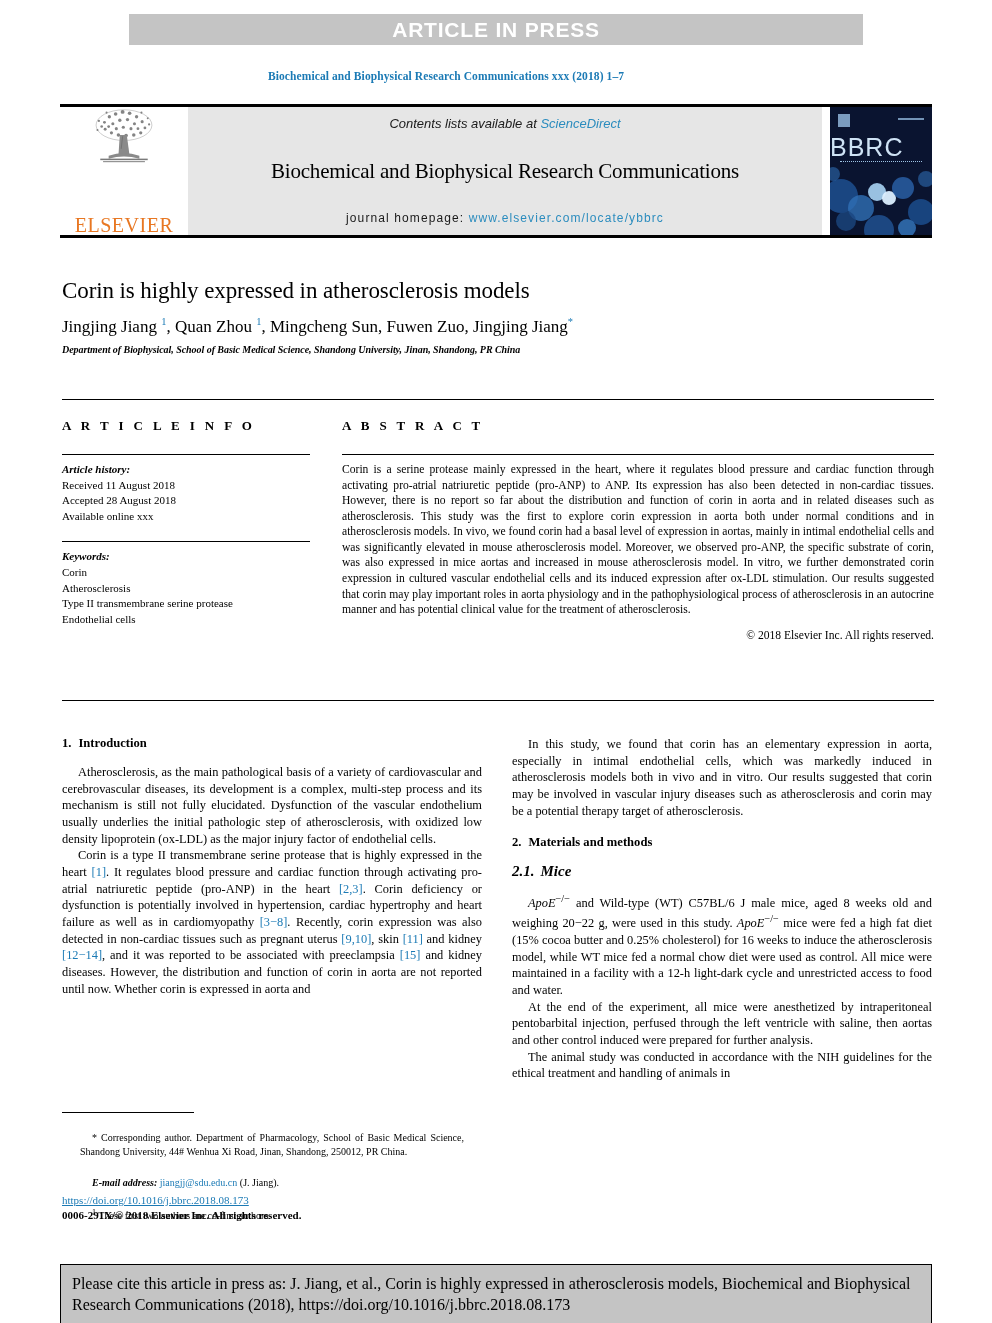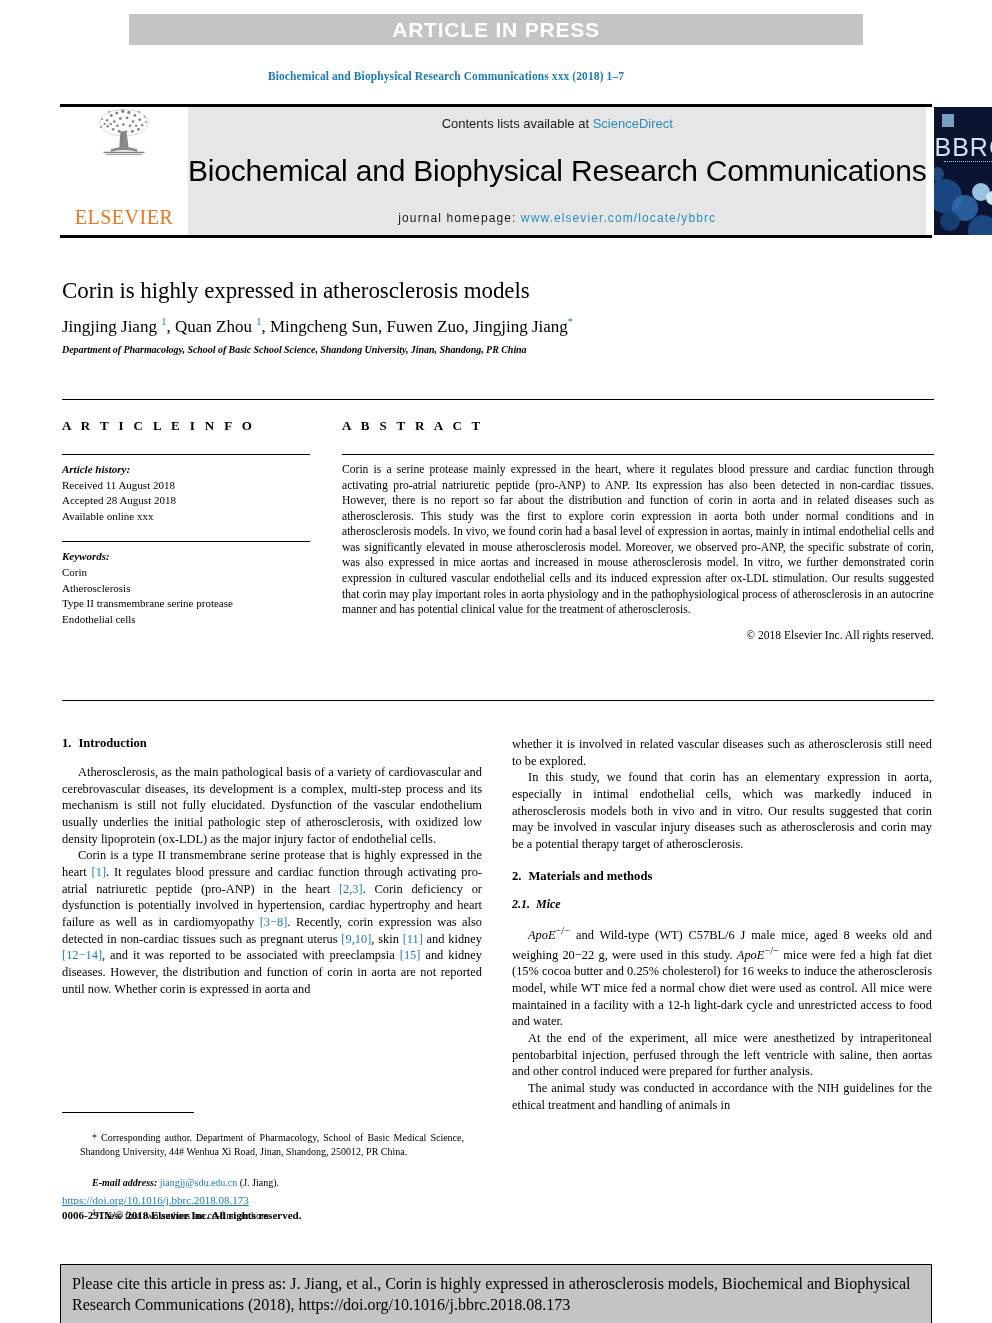--- a/index.html
+++ b/index.html
@@ -69,21 +69,21 @@
     display: flex;
     align-items: stretch;
   }
   .elsevier-logo {
     width: 128px;
     flex: none;
     display: flex;
     flex-direction: column;
     align-items: center;
     justify-content: flex-start;
-    padding-bottom: 8px;
+    padding-bottom: 0;
     background: #fff;
     gap: 47px;
   }
   .tree-svg { display:block; }
   .elsevier-word {
     font-family: "Liberation Serif", serif;
     font-size: 20px;
     letter-spacing: 0.5px;
     color: #e87722;
     font-weight: normal;
@@ -97,25 +97,26 @@
     flex-direction: column;
     align-items: center;
     justify-content: space-between;
     padding: 9px 0 10px 0;
     box-sizing: border-box;
   }
   .contents-line {
     font-family: "Liberation Sans", sans-serif;
     font-size: 13px;
     color: #1a1a1a;
+    font-style: italic;
   }
   .contents-line .sd-link { color: #2b8cbe; }
   .journal-title {
-    font-family: Liberation Sans, sans-serif;
-    font-size: 30px;
+    font-family: Liberation Serif, serif;
+    font-size: 21px;
     color: #000;
     letter-spacing: -0.2px;
     white-space: nowrap;
   }
   .homepage-line {
     font-family: "Liberation Sans", sans-serif;
     font-size: 12px;
     letter-spacing: 1.1px;
     color: #1a1a1a;
   }
@@ -250,21 +251,21 @@
     font-family: "Liberation Serif", serif;
     font-weight: bold;
     font-size: 12.6px;
     margin: 0 0 13px 0;
   }
   .h2 .num { margin-right: 7px; }
   .h3 {
     font-family: "Liberation Serif", serif;
     font-weight: bold;
     font-style: italic;
-    font-size: 12px;
+    font-size: 15px;
     margin: 0 0 12px 0;
   }
   .h3 .num { margin-right: 6px; }
   p.body {
     font-family: "Liberation Serif", serif;
     font-size: 12.4px;
     line-height: 1.345;
     text-align: justify;
     margin: 0;
     text-indent: 16px;
@@ -404,21 +405,21 @@
       <div class="bbrc-topmark"></div>
       <div class="bbrc-topbar"></div>
       <div class="bbrc-word">BBRC</div>
       <div class="bbrc-sub"></div>
     </div>
   </div>
 
   <div class="title-block">
     <h1 class="article-title">Corin is highly expressed in atherosclerosis models</h1>
     <div class="authors">Jingjing Jiang <sup>1</sup>, Quan Zhou <sup>1</sup>, Mingcheng Sun, Fuwen Zuo, Jingjing Jiang<sup>*</sup></div>
-    <div class="affiliation">Department of Pharmacology, School of Basic School Science, Shandong University, Jinan, Shandong, PR China</div>
+    <div class="affiliation">Department of Biophysical, School of Basic Medical Science, Shandong University, Jinan, Shandong, PR China</div>
   </div>
   <div class="title-rule"></div>
 
   <div class="info-col">
     <div class="sec-head">A R T I C L E   I N F O</div>
     <div class="thin-rule"></div>
     <div class="info-group">
       <span class="lab">Article history:</span>
       <span class="ln">Received 11 August 2018</span>
       <span class="ln">Accepted 28 August 2018</span>
@@ -446,21 +447,20 @@
 
   <div class="col-left">
     <div class="h2">
       <span class="num">1.</span><span>Introduction</span>
     </div>
     <p class="body">Atherosclerosis, as the main pathological basis of a variety of cardiovascular and cerebrovascular diseases, its development is a complex, multi-step process and its mechanism is still not fully elucidated. Dysfunction of the vascular endothelium usually underlies the initial pathologic step of atherosclerosis, with oxidized low density lipoprotein (ox-LDL) as the major injury factor of endothelial cells.</p>
     <p class="body">Corin is a type II transmembrane serine protease that is highly expressed in the heart <span class="ref">[1]</span>. It regulates blood pressure and cardiac function through activating pro-atrial natriuretic peptide (pro-ANP) in the heart <span class="ref">[2,3]</span>. Corin deficiency or dysfunction is potentially involved in hypertension, cardiac hypertrophy and heart failure as well as in cardiomyopathy <span class="ref">[3−8]</span>. Recently, corin expression was also detected in non-cardiac tissues such as pregnant uterus <span class="ref">[9,10]</span>, skin <span class="ref">[11]</span> and kidney <span class="ref">[12−14]</span>, and it was reported to be associated with preeclampsia <span class="ref">[15]</span> and kidney diseases. However, the distribution and function of corin in aorta are not reported until now. Whether corin is expressed in aorta and</p>
   </div>
 
   <div class="col-right">
-    <p class="body nonindent">whether it is involved in related vascular diseases such as atherosclerosis still need to be explored.</p>
     <p class="body">In this study, we found that corin has an elementary expression in aorta, especially in intimal endothelial cells, which was markedly induced in atherosclerosis models both in vivo and in vitro. Our results suggested that corin may be involved in vascular injury diseases such as atherosclerosis and corin may be a potential therapy target of atherosclerosis.</p>
     <div class="sec-gap"></div>
     <div class="h2">
       <span class="num">2.</span><span>Materials and methods</span>
     </div>
     <div class="h3">
       <span class="num">2.1.</span><span>Mice</span>
     </div>
     <p class="body"><em class="it">ApoE</em><sup>−/−</sup> and Wild-type (WT) C57BL/6 J male mice, aged 8 weeks old and weighing 20−22 g, were used in this study. <em class="it">ApoE</em><sup>−/−</sup> mice were fed a high fat diet (15% cocoa butter and 0.25% cholesterol) for 16 weeks to induce the atherosclerosis model, while WT mice fed a normal chow diet were used as control. All mice were maintained in a facility with a 12-h light-dark cycle and unrestricted access to food and water.</p>
     <p class="body">At the end of the experiment, all mice were anesthetized by intraperitoneal pentobarbital injection, perfused through the left ventricle with saline, then aortas and other control induced were prepared for further analysis.</p>

